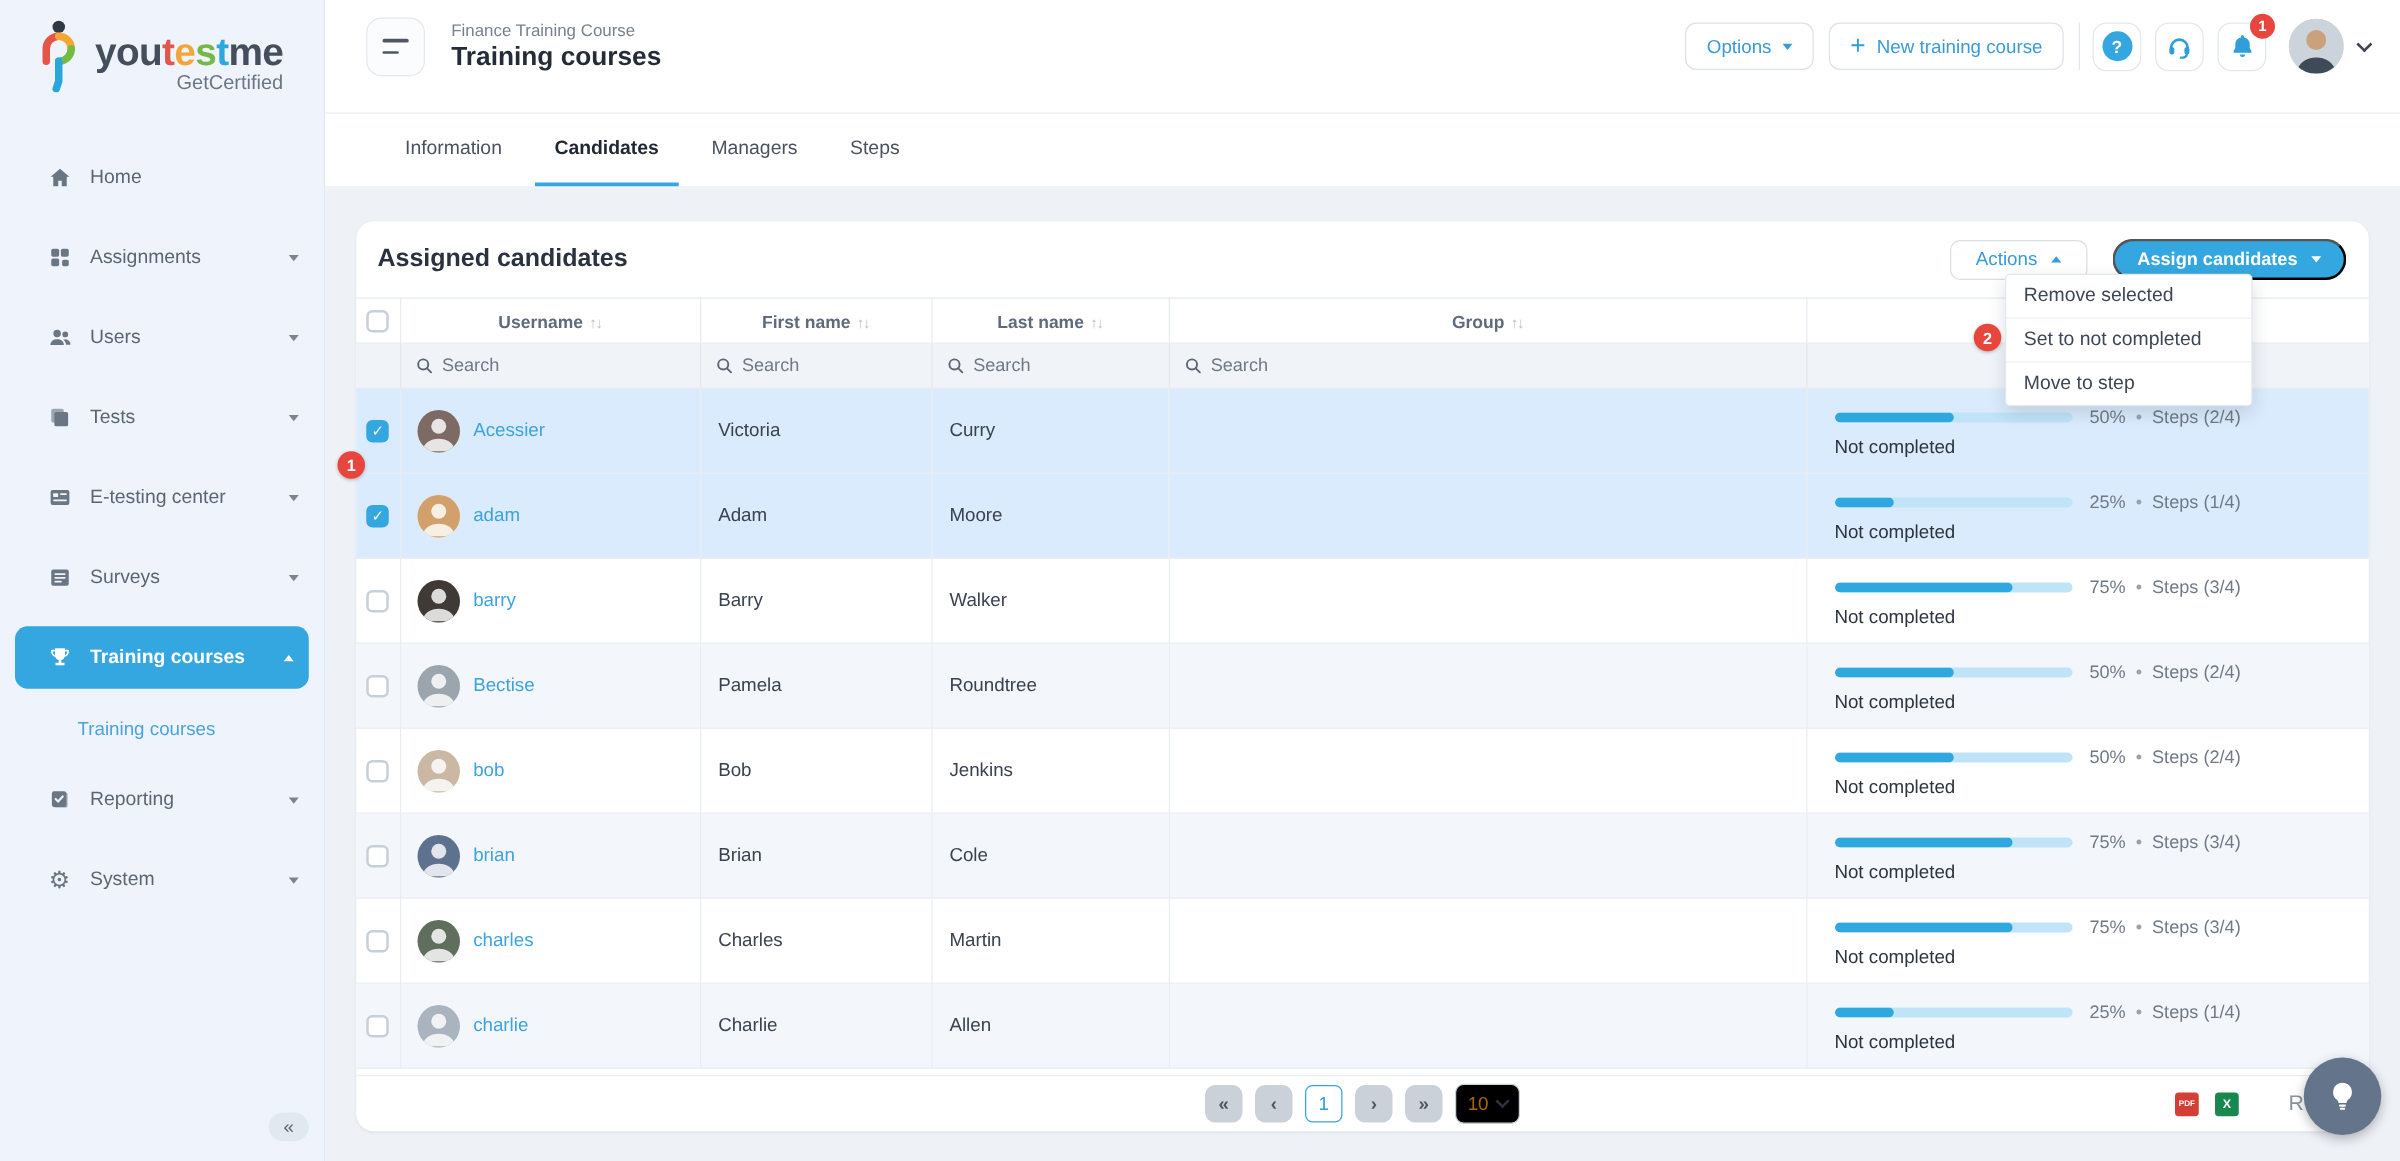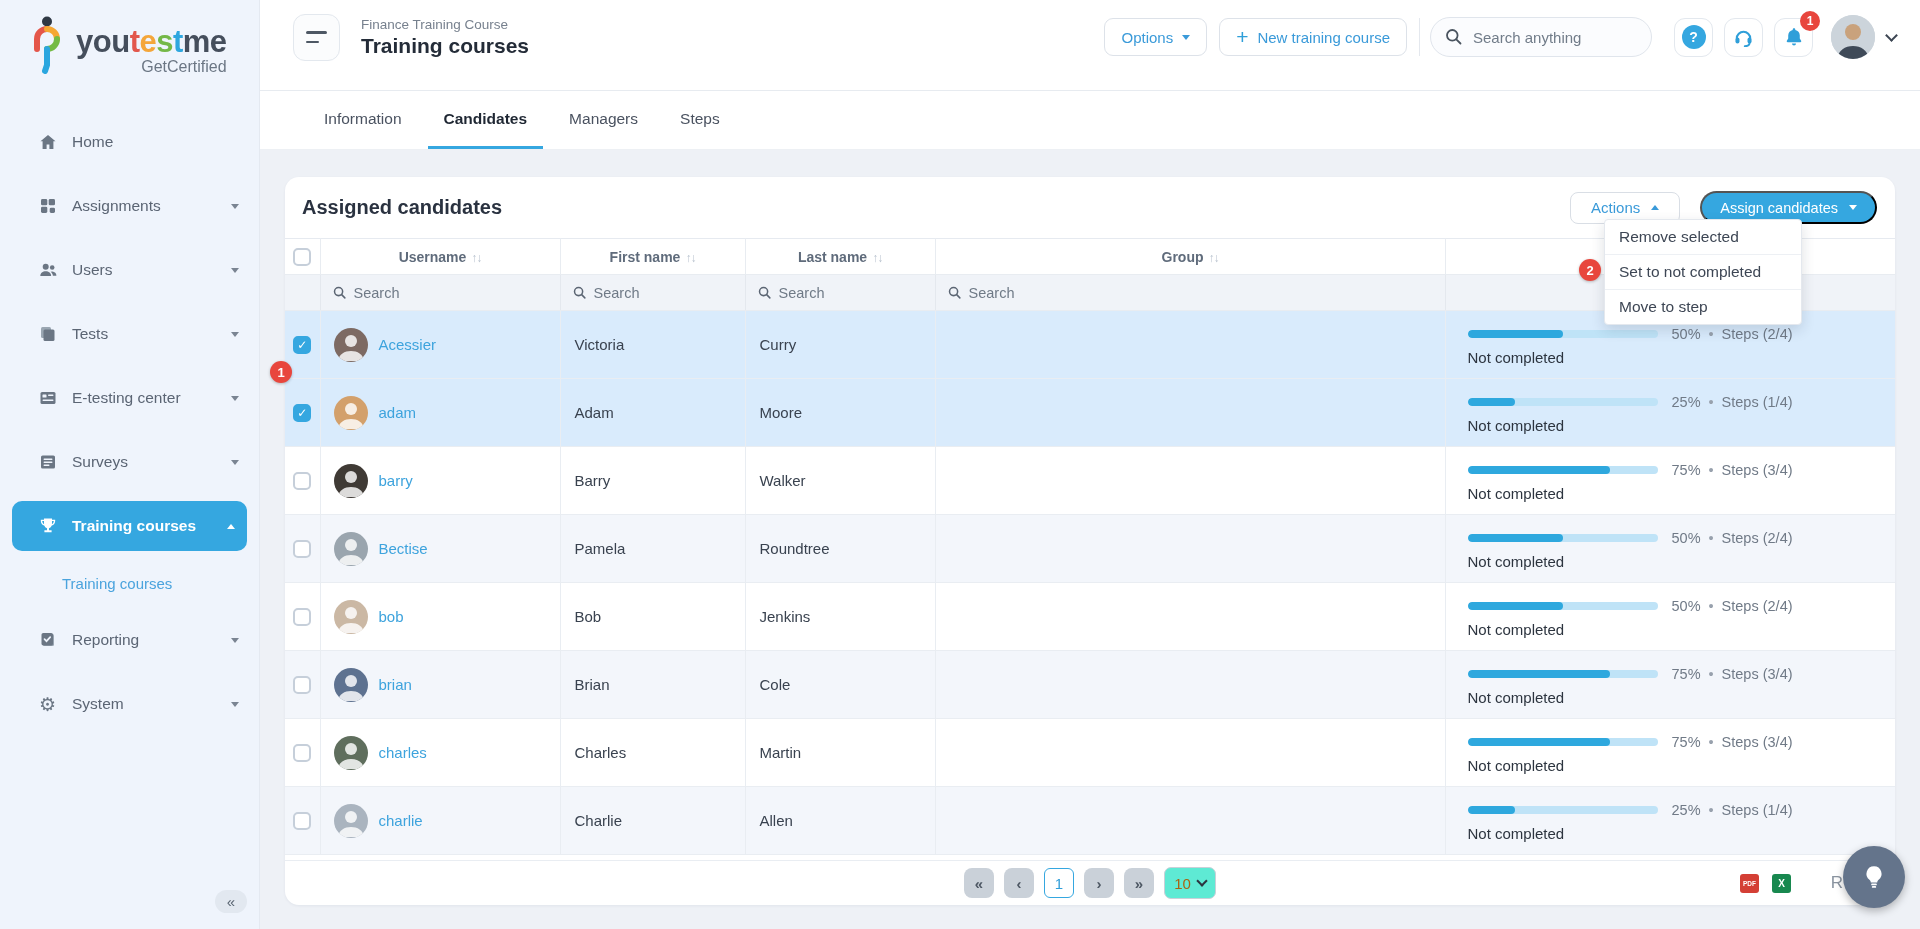--- a/index.html
+++ b/index.html
@@ -90,21 +90,21 @@
   .content { padding:27px 25px 0 25px; }
   .card { background:#fff; border-radius:14px; height:728px; position:relative;
     box-shadow:0 1px 3px rgba(25,39,60,0.06); }
   .card-head { height:61px; display:flex; align-items:center; padding:0 18px 0 17px; }
   .panel-title { font-size:20px; font-weight:bold; color:#2a3240; }
   .actions-btn { margin-left:auto; height:32px; border:1px solid #d9dee5; border-radius:8px;
     background:#fff; color:#3a9ad9; font-size:15px; display:flex; align-items:center;
     gap:11px; padding:0 20px; cursor:pointer; }
   .actions-btn .caret-up { border-bottom-color:#3a9ad9; }
   .assign-btn { margin-left:20px; height:33px; border-radius:17px; background:#35a7e0;
-    color:#fff; font-size:14.5px; font-weight:normal; display:flex; align-items:center;
+    color:#fff; font-size:14.5px; font-weight:bold; display:flex; align-items:center;
     gap:11px; padding:0 18px; cursor:pointer; }
   .assign-btn .caret-down { border-top-color:#fff; }
 
   
   table.grid { width:100%; border-collapse:collapse; table-layout:fixed; }
   .grid col.c-check { width:35px; } .grid col.c-user { width:240px; }
   .grid col.c-first { width:185px; } .grid col.c-last { width:190px; }
   .grid col.c-group { width:510px; } .grid col.c-prog { width:450px; }
   .grid th { height:36px; font-size:14px; color:#5f6b7b; font-weight:bold; text-align:center;
     border-top:1px solid #e6eaf0; border-bottom:1px solid #e8ecf1; border-right:1px solid #e8ecf1; }
@@ -141,21 +141,21 @@
   .dot::before { content:"\2022"; color:#98a1ad; }
   .status { margin-top:7px; font-size:15px; color:#2c343f; }
 
   
   .pagebar { position:absolute; left:0; right:0; bottom:0; height:45px;
     border-top:1px solid #e9edf2; display:flex; align-items:center; justify-content:center; gap:10px; }
   .pg-btn { width:30px; height:30px; border-radius:8px; background:#cad1d9; color:#4e5864;
     font-size:15px; font-weight:bold; display:flex; align-items:center; justify-content:center; cursor:pointer; border:none; }
   .pg-current { width:30px; height:30px; border-radius:6px; background:#fff; border:1.5px solid #35a7e0;
     color:#2f9ed9; font-size:15px; display:flex; align-items:center; justify-content:center; cursor:pointer; }
-  .pg-size { height:32px; min-width:52px; border:1px solid #c9d0d8; border-radius:7px; background:#5eead4;
+  .pg-size { height:32px; min-width:52px; border:1px solid #c9d0d8; border-radius:7px; background:#000000;
     display:flex; align-items:center; justify-content:center; gap:7px; padding:0 9px;
     color:#a96413; font-size:15px; cursor:pointer; }
   .pg-size .chev { width:8px; height:8px; border-right:2px solid #2c343f; border-bottom:2px solid #2c343f;
     transform:rotate(45deg); margin-top:-4px; }
   .export-pdf { position:absolute; right:136px; top:13px; width:19px; height:19px; border-radius:3px;
     background:#d43f35; color:#fff; font-size:6.5px; font-weight:bold;
     display:flex; align-items:center; justify-content:center; cursor:pointer; }
   .export-xls { position:absolute; right:104px; top:13px; width:19px; height:19px; border-radius:3px;
     background:#18884f; color:#fff; font-size:10px; font-weight:bold;
     display:flex; align-items:center; justify-content:center; cursor:pointer; }
@@ -308,27 +308,20 @@
     <button class="btn-outline options-btn">
       <span>Options</span>
       <span class="caret-down"></span>
     </button>
     <button class="btn-outline newcourse-btn">
       <span class="plus-glyph">+</span>
       <span>New training course</span>
     </button>
     <div class="v-divider"></div>
 
-    <div class="search-box">
-      <svg class="mag" width="17" height="17" viewBox="0 0 17 17">
-          <circle cx="7.3" cy="7.3" r="5.3" fill="none" stroke="#4a545f" stroke-width="1.8"></circle>
-          <line x1="11.3" y1="11.3" x2="15.5" y2="15.5" stroke="#4a545f" stroke-width="1.8" stroke-linecap="round"></line>
-        </svg>
-      <input type="text" placeholder="Search anything" style="">
-    </div>
 
     <div class="icon-btn" style="margin-left:0">
       <div class="help-circle">?</div>
     </div>
     <div class="icon-btn">
       <svg width="23" height="23" viewBox="0 0 24 24">
           <path d="M5 13a7 7 0 0 1 14 0" fill="none" stroke="#2f9fd9" stroke-width="2.2"></path>
           <rect x="3.6" y="12" width="4.2" height="6.3" rx="2.1" fill="#2f9fd9"></rect>
           <rect x="16.2" y="12" width="4.2" height="6.3" rx="2.1" fill="#2f9fd9"></rect>
           <path d="M18.3 18.3c-.4 1.8-2.3 2.7-5 2.7" fill="none" stroke="#2f9fd9" stroke-width="2" stroke-linecap="round"></path>

